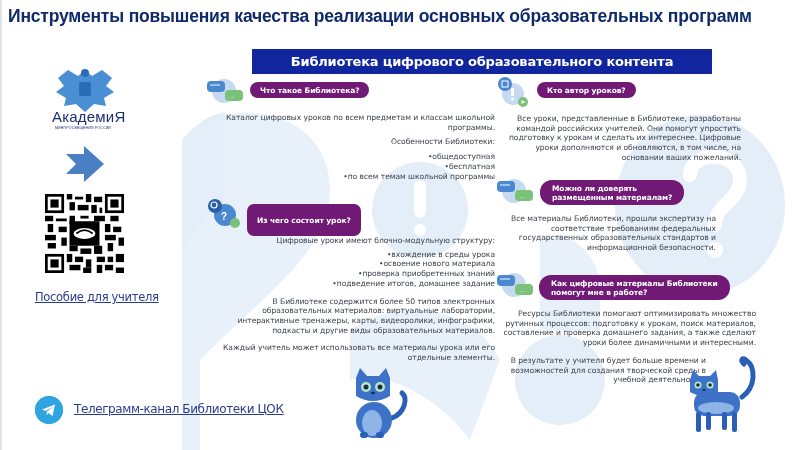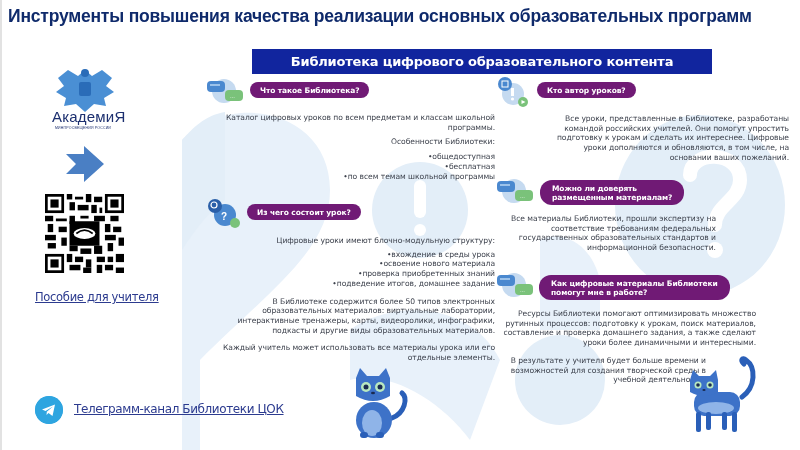--- a/index.html
+++ b/index.html
@@ -176,21 +176,21 @@
   </ul>
 </div>
 
 <svg class="bubble-icon" style="left:205px;top:198px;" width="40" height="30" viewBox="0 0 40 30">
   <circle cx="20" cy="17" r="11" fill="#4a88cf"></circle>
   <circle cx="10" cy="8" r="7" fill="#2a5fa8"></circle>
   <circle cx="9" cy="7" r="3" stroke="#fff" stroke-width="1.2" fill="none"></circle>
   <text x="16" y="22" font-size="10" fill="#fff" font-weight="bold">?</text>
   <circle cx="30" cy="25" r="5" fill="#7ac27a"></circle>
 </svg>
-<div class="pill" style="left:247px;top:204px;height:16px;">Из чего состоит урок?</div>
+<div class="pill" style="left:247px;top:204px;height:32px;border-radius:7px;">Из чего состоит урок?</div>
 
 <div class="txt" style="left:205px;top:236px;width:290px;">
   <p>Цифровые уроки имеют блочно-модульную структуру:</p>
   <ul style="margin-top:4px;">
     <li>вхождение в среды урока</li>
     <li>освоение нового материала</li>
     <li>проверка приобретенных знаний</li>
     <li>подведение итогов, домашнее задание</li>
   </ul>
   <p style="margin-top:8px;">В Библиотеке содержится более 50 типов электронных образовательных материалов: виртуальные лаборатории, интерактивные тренажеры, карты, видеоролики, инфографики, подкасты и другие виды образовательных материалов.</p>
@@ -215,21 +215,21 @@
   <circle cx="18" cy="18" r="11" fill="#c5daf0"></circle>
   <circle cx="10" cy="8" r="7" fill="#4a88cf"></circle>
   <rect x="7" y="5" width="6" height="6" stroke="#fff" stroke-width="1" fill="none"></rect>
   <rect x="16" y="12" width="3" height="8" fill="#fff"></rect>
   <circle cx="17.5" cy="23" r="1.6" fill="#fff"></circle>
   <circle cx="28" cy="26" r="5" fill="#7ac27a"></circle>
   <path d="M26.5 24 L30.5 26 L26.5 28 Z" fill="#fff"></path>
 </svg>
 <div class="pill" style="left:537px;top:82px;height:16px;">Кто автор уроков?</div>
 
-<div class="txt" style="left:496px;top:114px;width:245px;margin-left:48px;">Все уроки, представленные в Библиотеке, разработаны командой российских учителей. Они помогут упростить подготовку к урокам и сделать их интереснее. Цифровые уроки дополняются и обновляются, в том числе, на основании ваших пожеланий.</div>
+<div class="txt" style="left:496px;top:114px;width:245px;">Все уроки, представленные в Библиотеке, разработаны командой российских учителей. Они помогут упростить подготовку к урокам и сделать их интереснее. Цифровые уроки дополняются и обновляются, в том числе, на основании ваших пожеланий.</div>
 
 <svg class="bubble-icon" style="left:495px;top:178px;" width="44" height="26" viewBox="0 0 44 26">
   <circle cx="19" cy="13" r="12" fill="#c5daf0"></circle>
   <rect x="2" y="3" width="18" height="11" rx="4" fill="#4a88cf"></rect>
   <rect x="5" y="6" width="10" height="2" fill="#9cc2ea"></rect>
   <rect x="20" y="12" width="18" height="11" rx="4" fill="#7ac27a"></rect>
   <text x="25" y="20" font-size="6" fill="#fff">...</text>
 </svg>
 <div class="pill" style="left:540px;top:180px;height:25px;flex-direction:column;align-items:flex-start;justify-content:center;padding:0 12px;">
   <span>Можно ли доверять</span>

